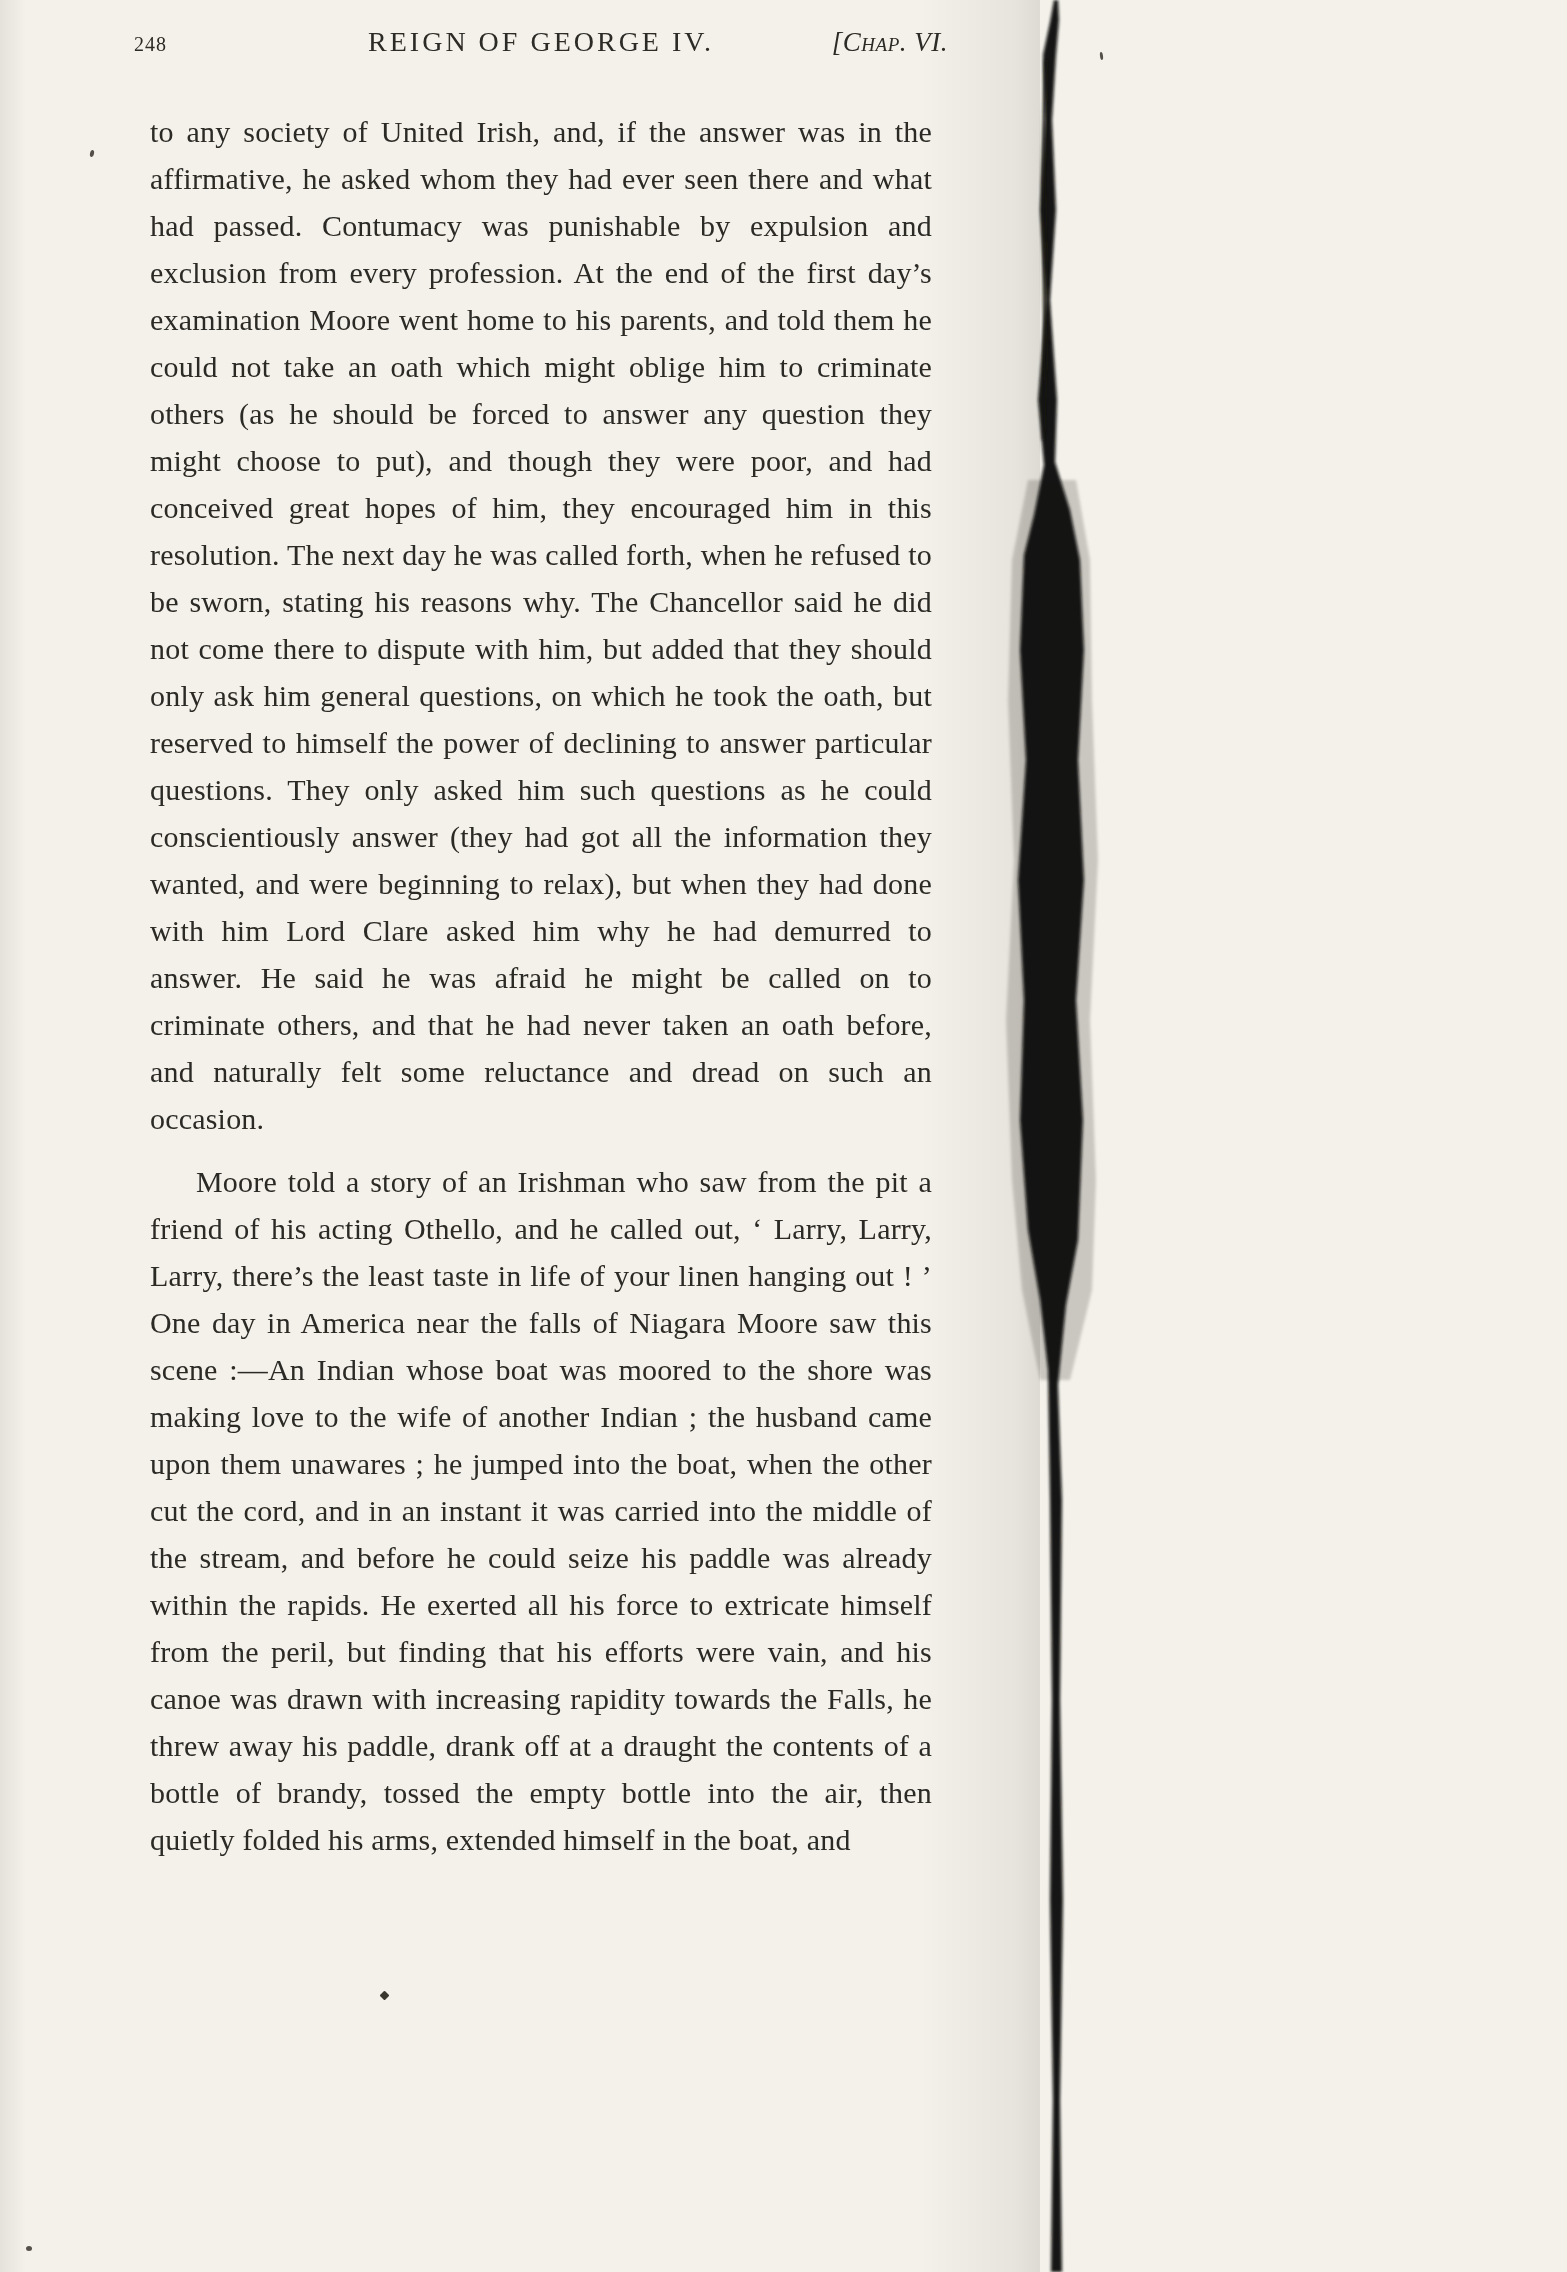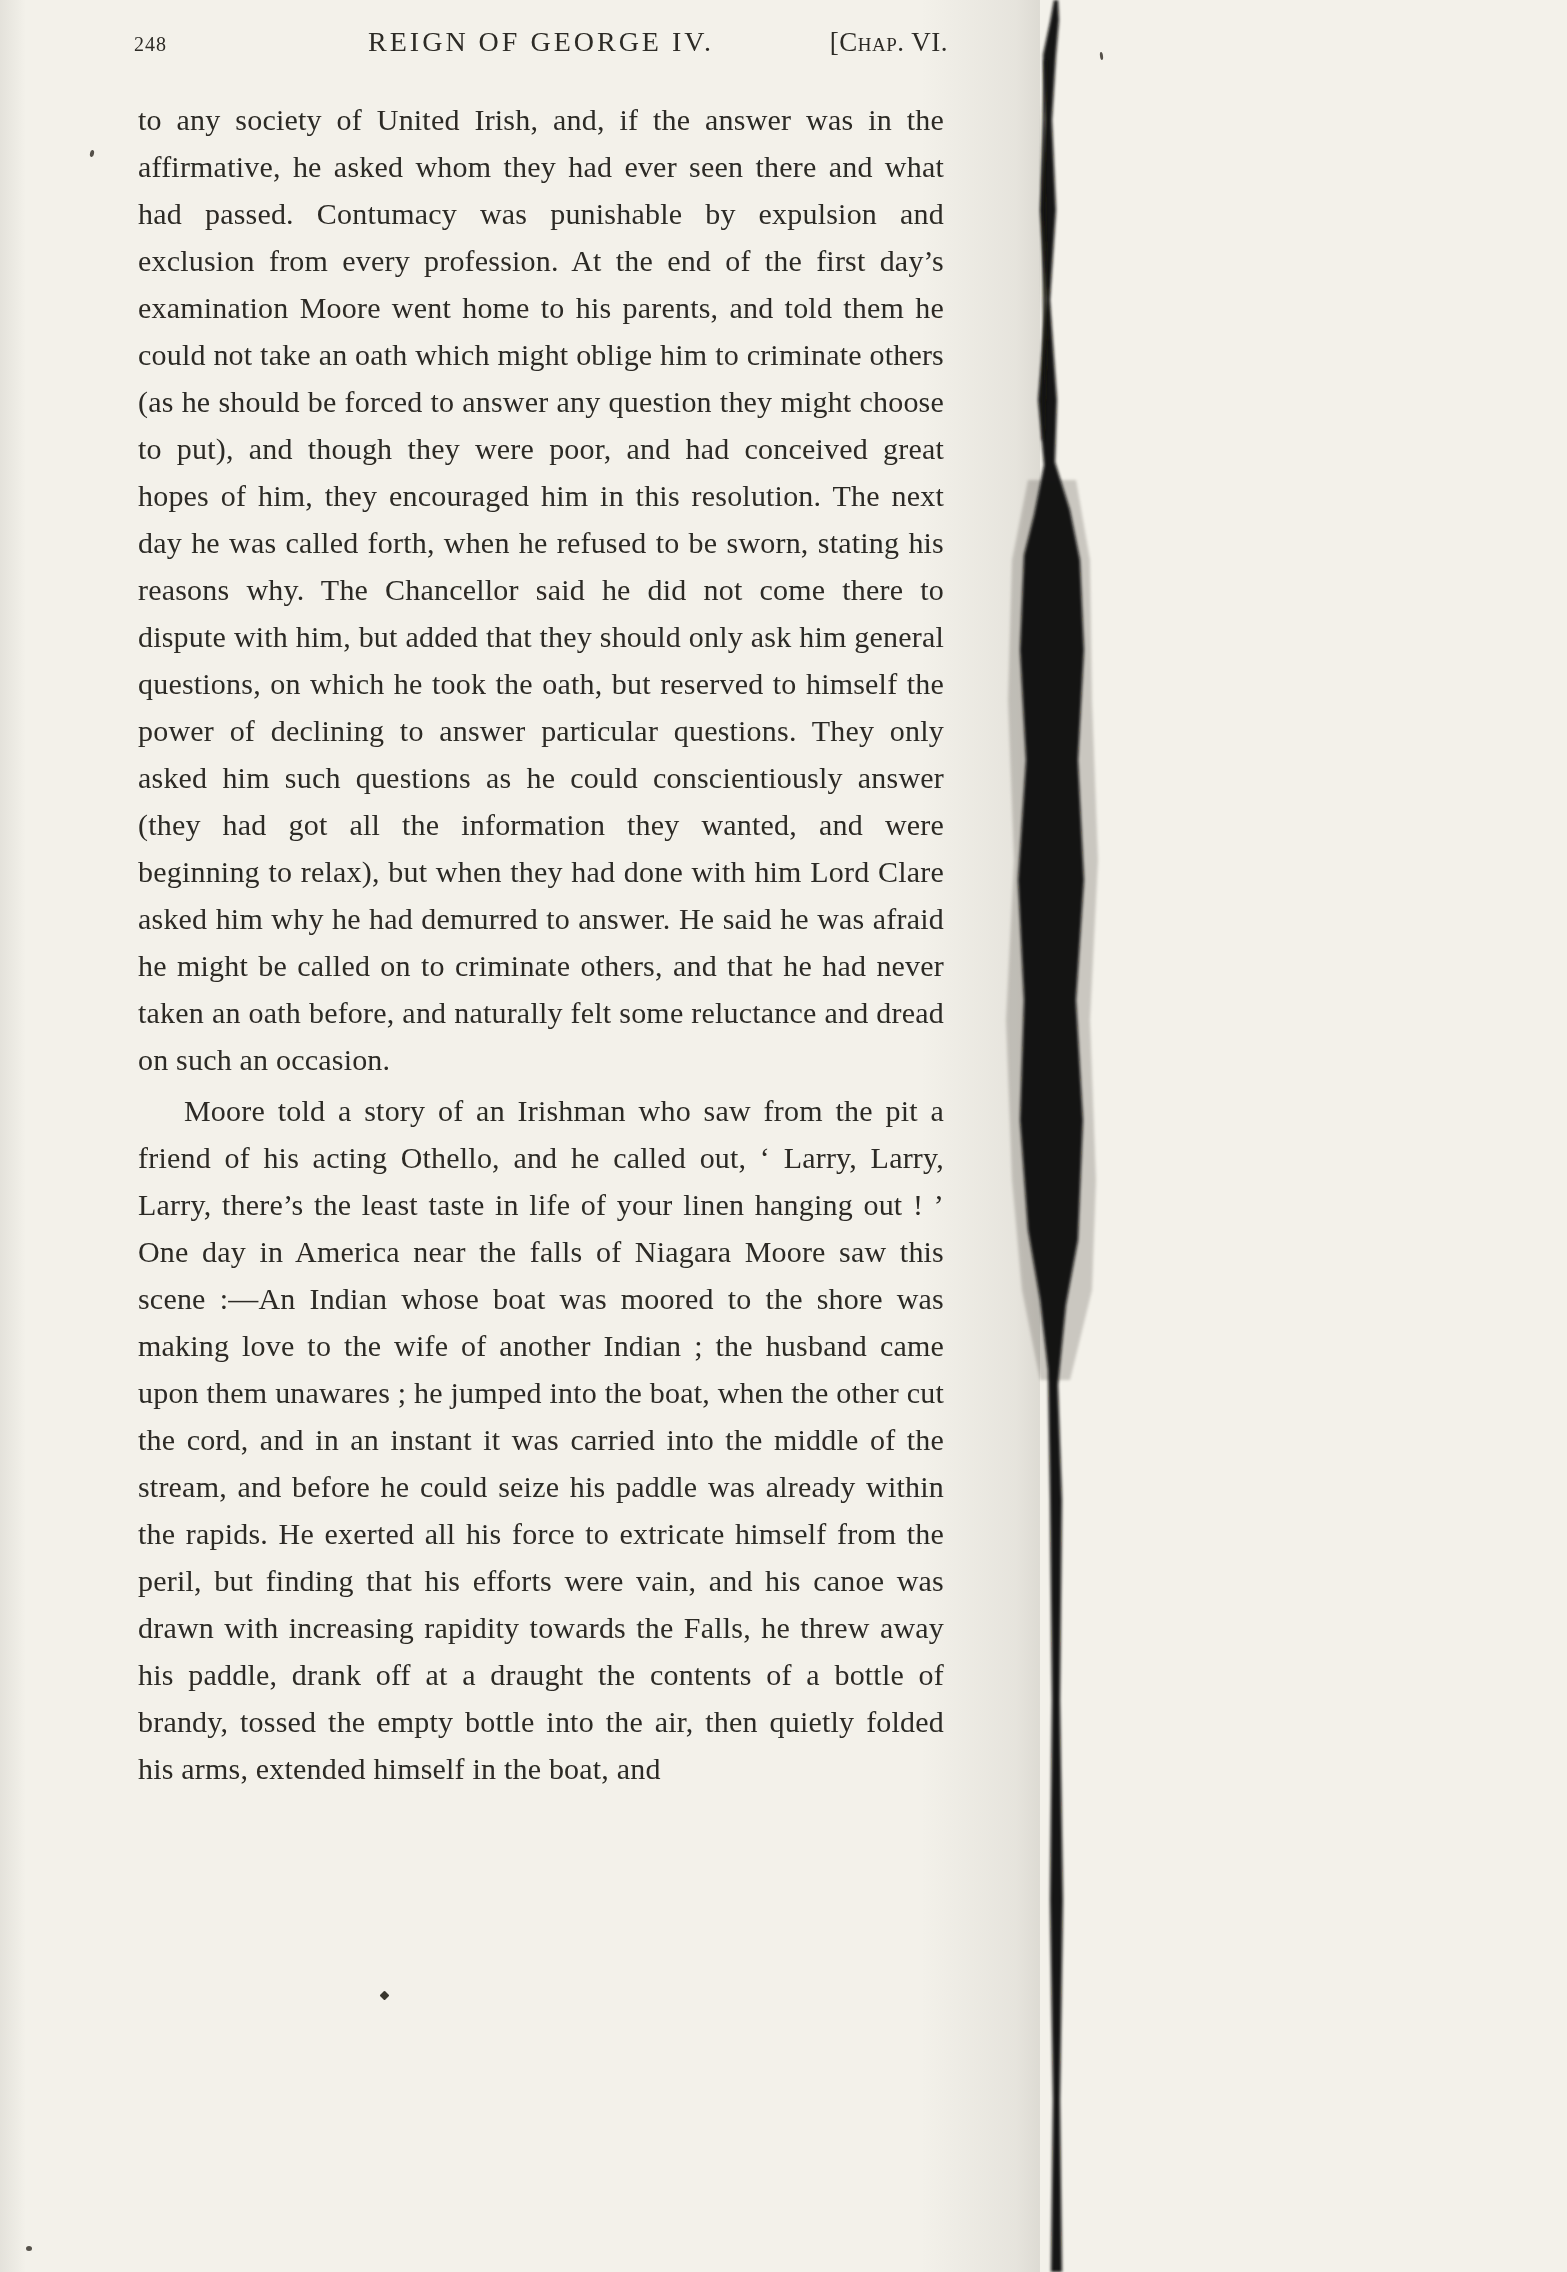--- a/index.html
+++ b/index.html
@@ -30,30 +30,30 @@
     background: linear-gradient(90deg, rgba(50,45,40,0.08), rgba(50,45,40,0));
     pointer-events: none;
   }
 
   .header {
     position: absolute; left: 134px; top: 26px; width: 814px;
     display: grid; grid-template-columns: 1fr auto 1fr; align-items: baseline;
   }
   .pagenum { font-size: 20px; letter-spacing: 1px; justify-self: start; color: #2d2b26; }
   .running-title { font-size: 28px; letter-spacing: 3px; justify-self: center; color: #2d2b26; }
-  .chapter { font-size: 27px; justify-self: end; font-variant: small-caps; letter-spacing: 0.5px; color: #2d2b26; }
+  .chapter { font-size: 27px; justify-self: end; font-variant: small-caps; letter-spacing: 0.5px; color: #2d2b26; font-style: italic; }
 
   .body-text {
     position: absolute; left: 134px; top: 92px; width: 814px;
     font-size: 30px; line-height: 47px;
     text-align: justify; text-justify: inter-word;
     letter-spacing: 0.2px;
     color: #2c2a25;
   }
-  .body-text p { margin: 4px; }
+  .body-text p { margin: 16px; }
   .body-text p.indent { text-indent: 46px; }
 
   
   .streak-svg { position: absolute; left: 1000px; top: 0; width: 120px; height: 2272px; pointer-events: none; }
   .ink-dot {
     position: absolute; left: 381px; top: 1992px; width: 7px; height: 7px;
     background: #3a372e; border-radius: 1px; transform: rotate(45deg);
   }
   .speck { position: absolute; background: #55514a; border-radius: 50%; }
   .speck.s1 { left: 90px;  top: 150px;  width: 4px; height: 7px; transform: rotate(12deg); }

